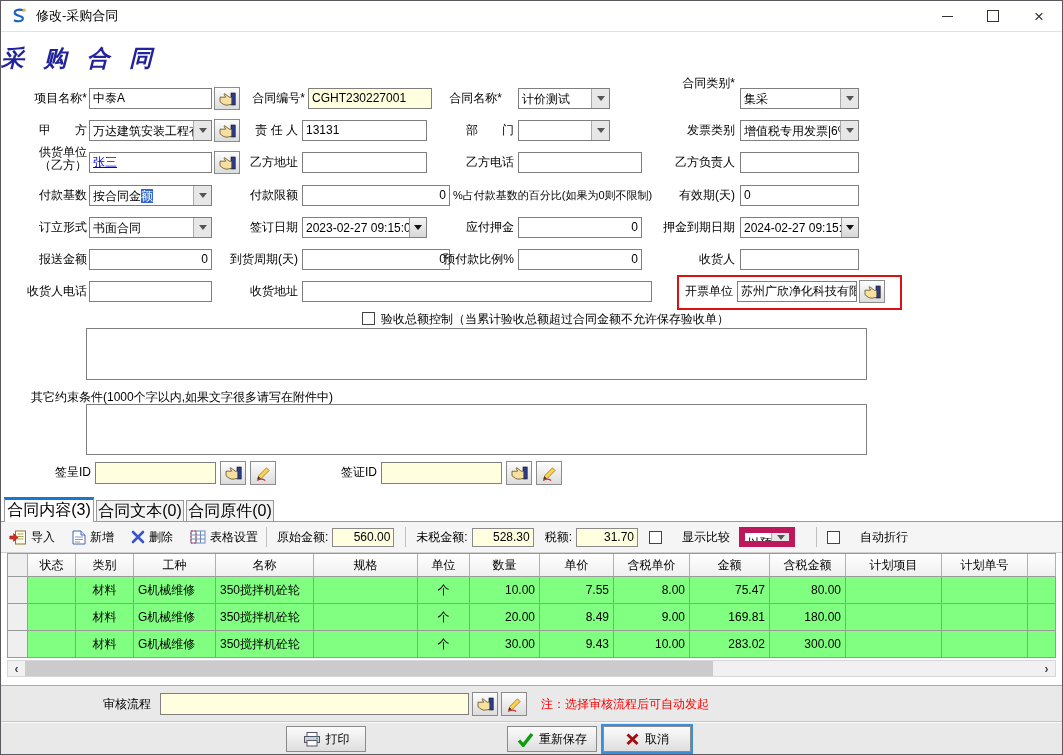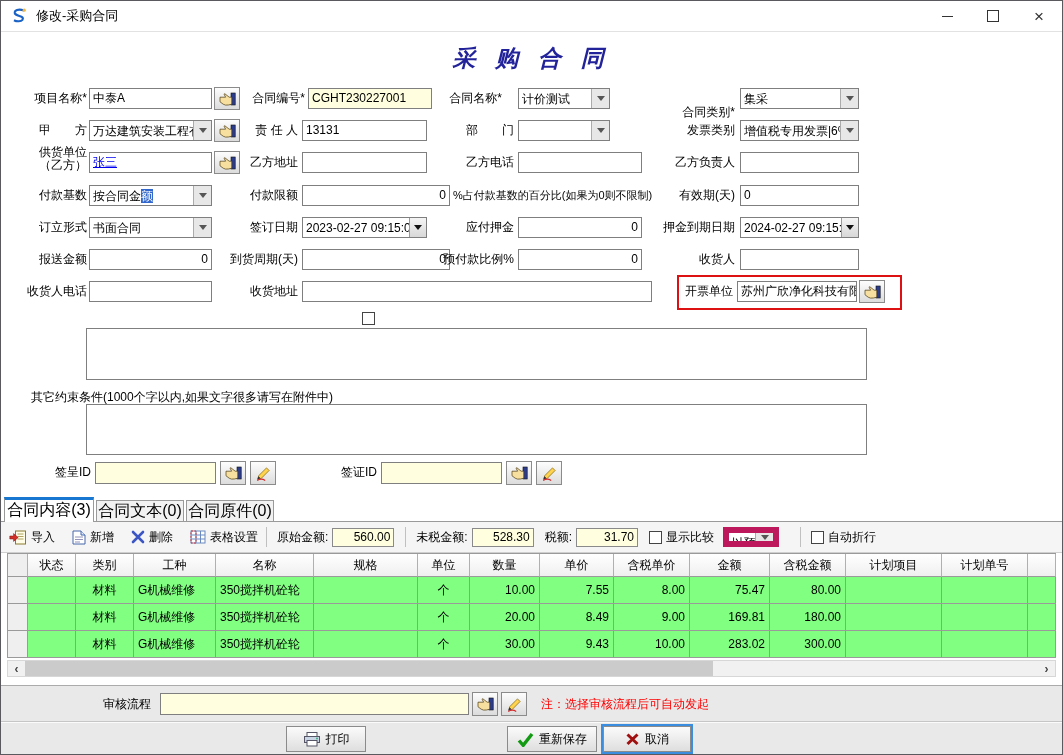--- a/index.html
+++ b/index.html
@@ -7,21 +7,21 @@
           box-sizing:border-box;overflow:hidden;font-family:"Liberation Sans","DejaVu Sans",sans-serif;color:#000;}
   .r{position:absolute;}
   
   .titlebar{position:absolute;left:0;top:0;right:0;height:30px;background:#fff;border-bottom:1px solid #e2e2e2;}
   .win-title{position:absolute;left:35px;top:0;line-height:30px;font-size:13px;}
   .winbtn{position:absolute;top:0;width:46px;height:30px;display:flex;align-items:center;justify-content:center;}
   .min-glyph{width:11px;border-top:1px solid #333;}
   .max-glyph{width:10px;height:10px;border:1px solid #333;}
   .close-glyph{font-size:17px;line-height:17px;color:#333;}
   
-  .form-title{position:absolute;left:0;right:0;top:42px;text-align:center;font-size:23px;font-weight:bold;
+  .form-title{position:absolute;left:0;right:0;top:42px;text-align:left;font-size:23px;font-weight:bold;
               font-style:italic;letter-spacing:7px;color:#22229B;font-family:"Liberation Serif","DejaVu Serif",serif;}
   
   .lbl{position:absolute;height:20px;line-height:20px;font-size:12px;text-align:right;white-space:pre;}
   .fld{position:absolute;height:21px;box-sizing:border-box;border:1px solid #7f7f7f;background:#fff;
        font-size:12px;line-height:19px;padding:0 3px;overflow:hidden;white-space:pre;}
   .fld.yellow{background:#FFFFDF;}
   .fld.num{text-align:right;}
   .combo,.picker{display:flex;padding:0;align-items:stretch;}
   .cv{flex:1;padding:1px 3px;overflow:hidden;white-space:pre;}
   .cbtn{width:17px;background:#E7E7E7;border-left:1px solid #ababab;display:flex;align-items:center;justify-content:center;}
@@ -42,21 +42,21 @@
   .tab.active{background:#fff;border-top:3px solid #1777D1;border-bottom:none;z-index:3;}
   .pane-line{position:absolute;left:0;right:0;top:520px;border-top:1px solid #9a9a9a;}
   
   .toolbar{position:absolute;top:521px;left:0;right:0;height:31px;background:#F5F5F5;border-bottom:1px solid #cfcfcf;
            display:flex;align-items:center;font-size:12px;padding-left:8px;box-sizing:border-box;}
   .tbtn{display:flex;align-items:center;gap:4px;margin-right:17px;white-space:pre;}
   .tsep{width:1px;height:20px;background:#c0c0c0;margin-right:10px;}
   .tfield{display:flex;align-items:center;gap:4px;margin-right:11px;white-space:pre;}
   .tval{width:62px;height:19px;border:1px solid #8a8a8a;background:#FFFFDF;text-align:right;line-height:17px;
         padding:0 3px;box-sizing:border-box;}
-  .tcheck{display:flex;align-items:center;gap:4px;margin-right:9px;white-space:pre;}
+  .tcheck{display:flex;align-items:center;gap:20px;margin-right:9px;white-space:pre;}
   .tcbox{width:13px;height:13px;border:1px solid #444;background:#fff;box-sizing:border-box;}
   .tcombo{display:flex;width:56px;height:20px;border:6px solid #be185d;background:#fff;box-sizing:border-box;margin-right:21px;}
   
   .grid{position:absolute;left:6px;top:552px;width:1049px;border-left:1px solid #9a9a9a;border-top:1px solid #9a9a9a;box-sizing:border-box;}
   .hrow{display:flex;height:23px;background:linear-gradient(#ffffff,#efefef);}
   .hcell{box-sizing:border-box;border-right:1px solid #b0b0b0;border-bottom:1px solid #9a9a9a;text-align:center;
          line-height:22px;font-size:12px;overflow:hidden;white-space:pre;}
   .drow{display:flex;height:27px;background:#80FF80;}
   .dcell{box-sizing:border-box;border-right:1px solid #9a9a9a;border-bottom:1px solid #9a9a9a;font-size:12px;
          line-height:26px;padding:0 4px;overflow:hidden;white-space:pre;}
@@ -112,21 +112,21 @@
         <path d="M1 5.2 h5.6 L5.2 2.4 q-.3-.8 .7-.6 l4.3 3.4 h2.6 v7 l-3.4 .8 q-3.2 .6 -5.2-.8 L1 9.8 z" fill="#F7DFA0" stroke="#4a3a10" stroke-width="0.7"></path>
       </svg>
   </div>
   <div class="lbl" style="left:240px;top:87px;width:64px">合同编号*</div>
   <div class="fld yellow" style="left:307px;top:87px;width:124px">CGHT230227001</div>
   <div class="lbl" style="left:433px;top:87px;width:68px">合同名称*</div>
   <div class="fld combo" style="left:517px;top:87px;width:92px">
     <span class="cv">计价测试</span>
     <span class="cbtn"><span class="chev"></span></span>
   </div>
-  <div class="lbl" style="left:666px;top:101px;width:68px">合同类别*</div>
+  <div class="lbl" style="left:666px;top:72px;width:68px">合同类别*</div>
   <div class="fld combo" style="left:739px;top:87px;width:119px">
     <span class="cv">集采</span>
     <span class="cbtn"><span class="chev"></span></span>
   </div>
 
   <div class="lbl" style="left:8px;top:119px;width:78px">甲　　方</div>
   <div class="fld combo" style="left:88px;top:119px;width:123px">
     <span class="cv">万达建筑安装工程有</span>
     <span class="cbtn"><span class="chev"></span></span>
   </div>
@@ -211,20 +211,21 @@
   <div class="lbl" style="left:682px;top:280px;width:50px">开票单位</div>
   <div class="fld" style="left:736px;top:280px;width:120px">苏州广欣净化科技有限</div>
   <div class="btn3d" style="left:858px;top:279px;width:26px;height:23px">
     <svg width="17" height="14" viewBox="0 0 17 14">
         <rect x="12" y="1" width="4.2" height="12" fill="#2C3C8C" stroke="#111" stroke-width="0.6"></rect>
         <path d="M1 5.2 h5.6 L5.2 2.4 q-.3-.8 .7-.6 l4.3 3.4 h2.6 v7 l-3.4 .8 q-3.2 .6 -5.2-.8 L1 9.8 z" fill="#F7DFA0" stroke="#4a3a10" stroke-width="0.7"></path>
       </svg>
   </div>
 
   <div class="cb" style="left:361px;top:311px"></div>
+  <div class="lbl" style="left:380px;top:308px;text-align:left">验收总额控制（当累计验收总额超过合同金额不允许保存验收单）</div>
   <div class="ta" style="left:85px;top:327px;width:781px;height:52px"></div>
   <div class="lbl" style="left:30px;top:386px;text-align:left">其它约束条件(1000个字以内,如果文字很多请写在附件中)</div>
   <div class="ta" style="left:85px;top:403px;width:781px;height:51px"></div>
 
   <div class="lbl" style="left:38px;top:461px;width:52px">签呈ID</div>
   <div class="fld yellow" style="left:94px;top:461px;width:121px;height:22px"></div>
   <div class="btn3d" style="left:219px;top:460px;width:26px;height:24px">
     <svg width="17" height="14" viewBox="0 0 17 14">
         <rect x="12" y="1" width="4.2" height="12" fill="#2C3C8C" stroke="#111" stroke-width="0.6"></rect>
         <path d="M1 5.2 h5.6 L5.2 2.4 q-.3-.8 .7-.6 l4.3 3.4 h2.6 v7 l-3.4 .8 q-3.2 .6 -5.2-.8 L1 9.8 z" fill="#F7DFA0" stroke="#4a3a10" stroke-width="0.7"></path>

